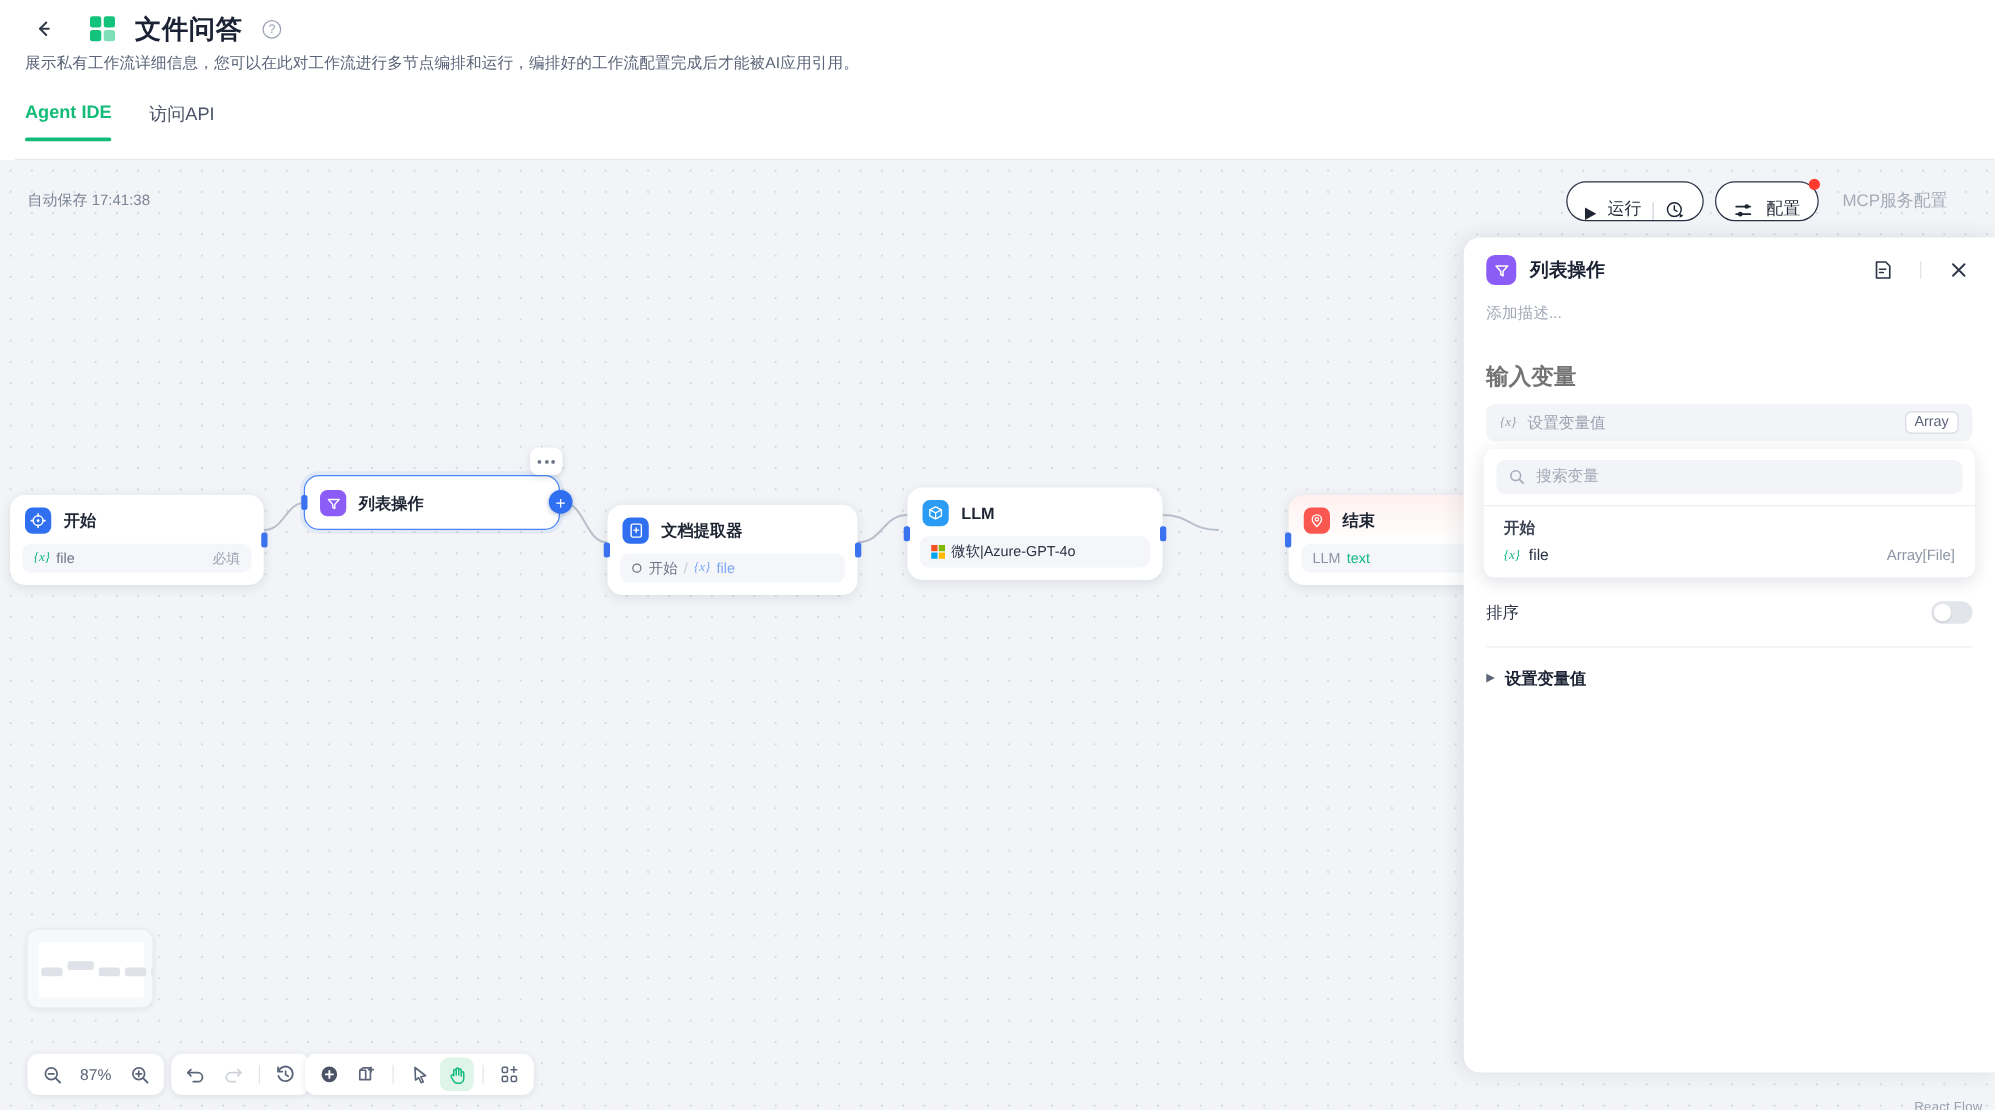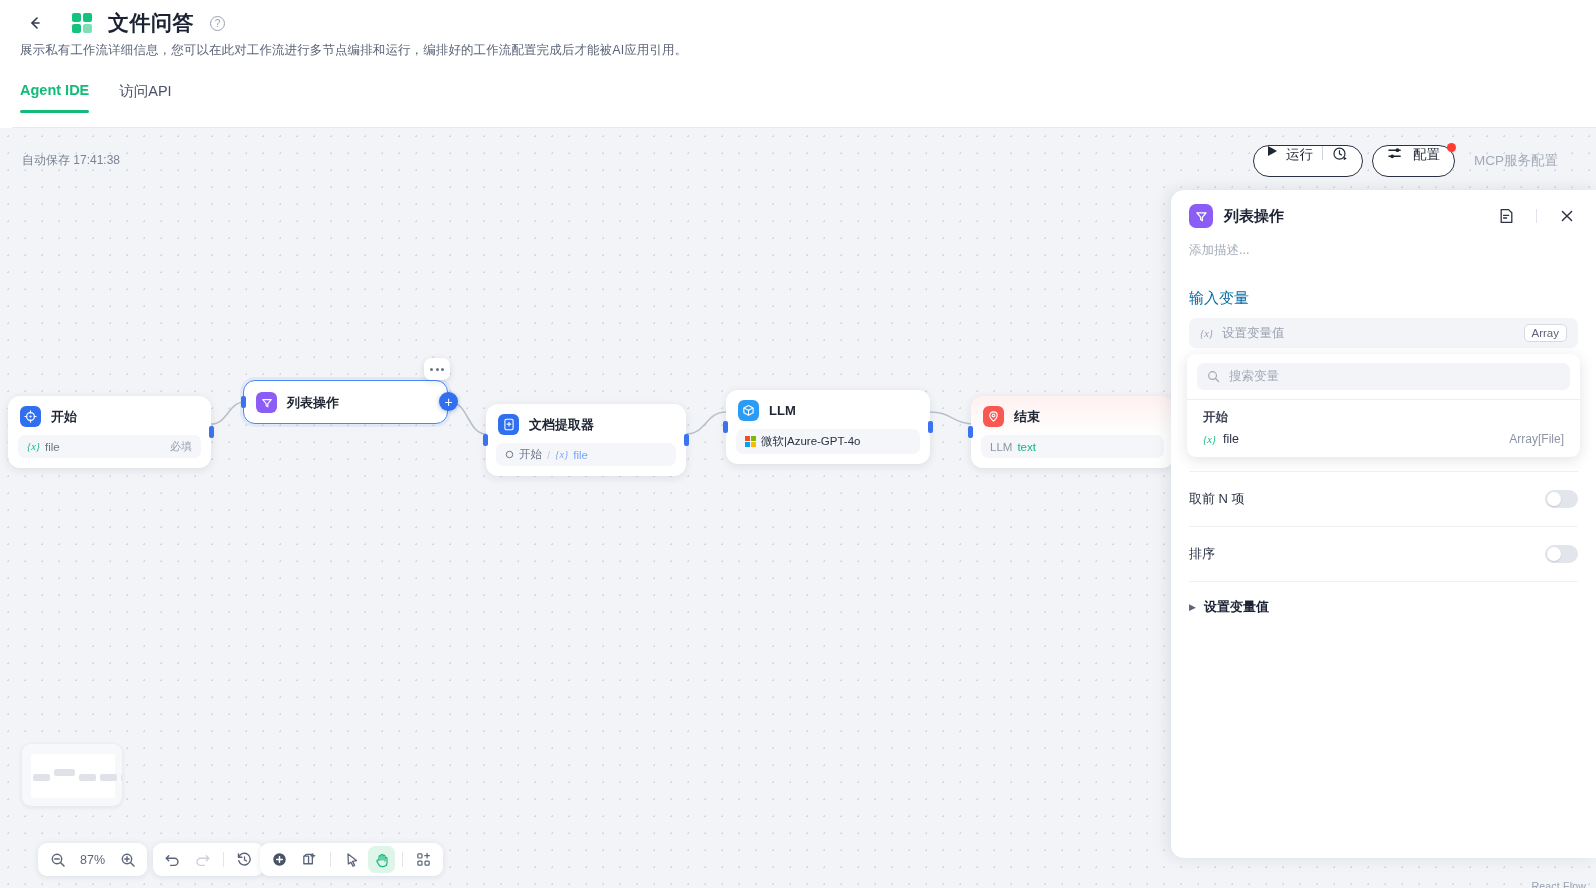--- a/index.html
+++ b/index.html
@@ -43,21 +43,21 @@
     background-image: radial-gradient(#d3d8e0 1px, transparent 1px);
     background-size: 17px 17px;
     overflow: hidden;
   }
   .autosave { position: absolute; top: 24px; left: 22px; font-size: 12px; color: #7b8496; }
 
   
   .cv-toolbar { position: absolute; top: 17px; right: 28px; display: flex; align-items: center; gap: 9px; }
   .tb-btn {
     height: 32px; border: 1px solid #2b3244; border-radius: 18px; background: #fff;
-    display: flex; align-items: flex-start; gap: 9px; padding: 0 14px;
+    display: flex; align-items: flex-end; gap: 9px; padding: 0 14px;
     font-size: 13.5px; color: #1e2533; cursor: pointer; position: relative;
   }
   .tb-btn .sep { width: 1px; height: 14px; background: #cfd4de; }
   .play-tri { width: 0; height: 0; border-left: 9px solid #1e2533; border-top: 5.5px solid transparent; border-bottom: 5.5px solid transparent; }
   .badge-dot { position: absolute; top: -3px; right: -2px; width: 9px; height: 9px; border-radius: 50%; background: #ff3b30; }
   .tb-ghost { height: 32px; display: flex; align-items: center; padding: 0 10px; font-size: 13.5px; color: #a3aab8; cursor: pointer; }
 
   
   .node { position: absolute; background: #fff; border-radius: 12px; box-shadow: 0 2px 9px rgba(30,40,70,.10); }
   .node-hd { display: flex; align-items: center; gap: 10px; padding: 10px 12px 8px 12px; }
@@ -93,21 +93,21 @@
   .minimap {
     position: absolute; left: 22px; bottom: 82px; width: 100px; height: 62px;
     background: #f7f8fa; border-radius: 9px; box-shadow: 0 1px 5px rgba(30,40,70,.09); overflow: hidden;
   }
   .mini-inner { position: absolute; left: 9px; top: 10px; width: 84px; height: 44px; background: #fff; }
   .mini-inner i { position: absolute; height: 7px; border-radius: 2px; background: #dfe2e8; top: 20px; }
 
   
   .bt-group {
     position: absolute; bottom: 12px; height: 33px; background: #fff; border-radius: 9px;
-    display: flex; align-items: center; box-shadow: 0 1px 6px rgba(30,40,70,.10); padding: 0 6px; gap: 3px; margin-left: 16px;
+    display: flex; align-items: center; box-shadow: 0 1px 6px rgba(30,40,70,.10); padding: 0 6px; gap: 3px;
   }
   .bt-btn { width: 27px; height: 27px; border-radius: 7px; display: flex; align-items: center; justify-content: center; cursor: pointer; color: #5b6478; }
   .bt-btn.on { background: #dff5e9; color: #12b981; }
   .bt-sep { width: 1px; height: 15px; background: #e2e5eb; margin: 0 4px; }
   .zoom-val { font-size: 12.5px; color: #5b6478; padding: 0 6px; }
 
   
   .cv-scroll { position: absolute; right: 2px; top: 372px; width: 5px; height: 44px; border-radius: 3px; background: #c9cdd6; }
   .rf-mark { position: absolute; right: 10px; bottom: -4px; font-size: 10.5px; color: #9aa2b1; letter-spacing: .2px; }
 
@@ -116,21 +116,21 @@
     position: absolute; top: 190px; right: 0; width: 425px; height: 668px;
     background: #fff; border-radius: 13px 0 0 13px; box-shadow: -3px 0 16px rgba(30,40,70,.10);
     overflow: hidden;
   }
   .pn-hd { display: flex; align-items: center; padding: 14px 18px 0 18px; gap: 11px; }
   .pn-ico { width: 24px; height: 24px; border-radius: 7px; background: #8b5cf6; display: flex; align-items: center; justify-content: center; }
   .pn-title { font-size: 15px; font-weight: bold; color: #1b2233; flex: 1; }
   .pn-act { width: 22px; height: 22px; display: flex; align-items: center; justify-content: center; cursor: pointer; color: #2c3span; }
   .pn-sep { width: 1px; height: 14px; background: #dfe2e8; margin: 0 8px; }
   .pn-desc { padding: 14px 18px 0 18px; font-size: 12.5px; color: #a3aab8; cursor: text; }
-  .pn-sect { padding: 30px 18px 0 18px; font-size: 15px; font-weight: normal; color: #0369a1; }
+  .pn-sect { padding: 30px 18px 0 18px; font-size: 18px; font-weight: bold; color: #737373; }
 
   .var-input {
     margin: 10px 18px 0 18px; height: 30px; background: #f2f4f7; border-radius: 7px;
     display: flex; align-items: center; justify-content: space-between; padding: 0 11px;
   }
   .var-ph { display: flex; align-items: center; gap: 9px; font-size: 12.5px; color: #9aa2b1; }
   .var-type { border: 1px solid #d6dae2; border-radius: 5px; background: #fff; font-size: 11.5px; color: #5b6478; padding: 2px 7px; }
 
   .dd { margin: 6px 16px 0 16px; background: #fff; border-radius: 9px; box-shadow: 0 3px 14px rgba(30,40,70,.13); overflow: hidden; }
   .dd-search { margin: 9px 10px; height: 27px; background: #f2f4f7; border-radius: 7px; display: flex; align-items: center; gap: 9px; padding: 0 10px; }
@@ -300,21 +300,21 @@
               <i style="background:#00a4ef"></i>
               <i style="background:#ffb900"></i>
           </span>
           <span style="color:#2b3244">微软|Azure-GPT-4o</span>
         </span>
       </div>
       <span class="handle l"></span>
       <span class="handle r"></span>
     </div>
 
-    <div class="node" style="left:971px; top:268px; width:203px; background:linear-gradient(180deg,#fef1f0 0%,#fff 58%);">
+    <div class="node" style="left:1031px; top:268px; width:203px; background:linear-gradient(180deg,#fef1f0 0%,#fff 58%);">
       <div class="node-hd">
         <div class="node-ico" style="background:#f9574f">
           <svg width="13" height="13" viewBox="0 0 14 14">
               <path d="M7 2 C9.4 2 11 3.7 11 5.9 C11 8.4 7 12 7 12 C7 12 3 8.4 3 5.9 C3 3.7 4.6 2 7 2 Z" fill="none" stroke="#fff" stroke-width="1.2"></path>
               <circle cx="7" cy="5.9" r="1.5" fill="none" stroke="#fff" stroke-width="1.1"></circle>
             </svg>
         </div>
         <div class="node-name">结束</div>
       </div>
       <div class="node-field">
@@ -462,26 +462,20 @@
       <div class="dd-grp">开始</div>
       <div class="dd-item">
         <span class="k">
           <span class="vx">{x}</span>
           <span>file</span>
         </span>
         <span class="t">Array[File]</span>
       </div>
     </div>
 
-    <div class="row" style="margin-top:14px;">
-      <span class="row-label">取前 N 项</span>
-      <span class="switch">
-          <i></i>
-        </span>
-    </div>
     <div class="row">
       <span class="row-label">排序</span>
       <span class="switch">
           <i></i>
         </span>
     </div>
     <div class="out-row">
       <span class="caret">▶</span>
       <span class="out-label">设置变量值</span>
     </div>

